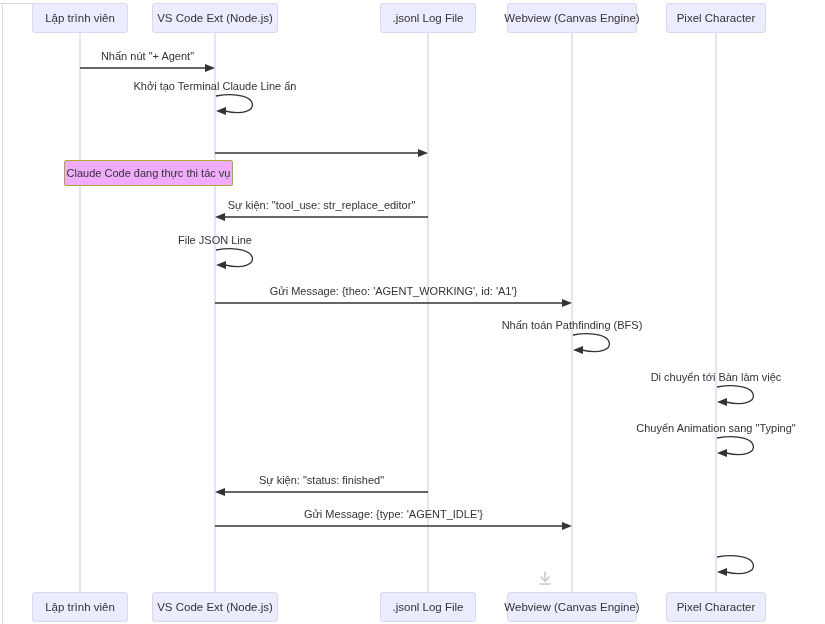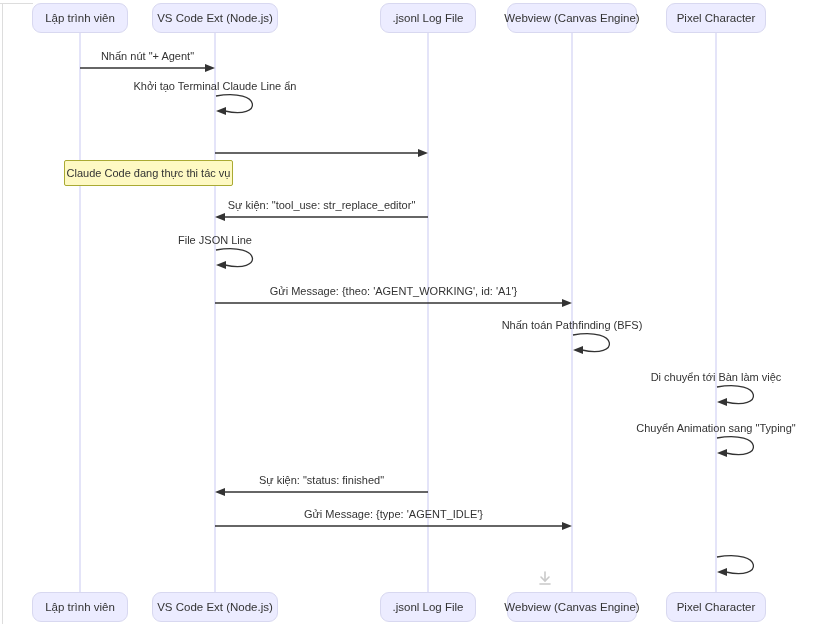--- a/index.html
+++ b/index.html
@@ -8,21 +8,21 @@
     width:825px;height:624px;
     overflow:hidden;
     background:#ffffff;
     font-family:"Liberation Sans", sans-serif;
   }
   #diagram-svg{position:absolute;left:0;top:0;}
   #overlay{position:absolute;left:0;top:0;width:100%;height:100%;pointer-events:none;}
   .actor{
     position:absolute;
     box-sizing:border-box;
-    border-radius:9px;
+    border-radius:3px;
     display:flex;align-items:center;justify-content:center;
     font-size:11.5px;
     text-align:center;
     white-space:nowrap;
   }
   .msg-label{
     position:absolute;
     transform:translateX(-50%);
     white-space:nowrap;
     font-size:11px;
@@ -81,21 +81,21 @@
       <div class="actor" style="left: 152px; top: 3px; width: 126px; height: 30px; background: rgb(236, 236, 255); border: 1px solid rgb(216, 216, 240); color: rgb(51, 51, 51);">VS Code Ext (Node.js)</div>
       <div class="actor" style="left: 152px; top: 592px; width: 126px; height: 30px; background: rgb(236, 236, 255); border: 1px solid rgb(216, 216, 240); color: rgb(51, 51, 51);">VS Code Ext (Node.js)</div>
       <div class="actor" style="left: 380px; top: 3px; width: 96px; height: 30px; background: rgb(236, 236, 255); border: 1px solid rgb(216, 216, 240); color: rgb(51, 51, 51);">.jsonl Log File</div>
       <div class="actor" style="left: 380px; top: 592px; width: 96px; height: 30px; background: rgb(236, 236, 255); border: 1px solid rgb(216, 216, 240); color: rgb(51, 51, 51);">.jsonl Log File</div>
       <div class="actor" style="left: 507px; top: 3px; width: 130px; height: 30px; background: rgb(236, 236, 255); border: 1px solid rgb(216, 216, 240); color: rgb(51, 51, 51);">Webview (Canvas Engine)</div>
       <div class="actor" style="left: 507px; top: 592px; width: 130px; height: 30px; background: rgb(236, 236, 255); border: 1px solid rgb(216, 216, 240); color: rgb(51, 51, 51);">Webview (Canvas Engine)</div>
       <div class="actor" style="left: 666px; top: 3px; width: 100px; height: 30px; background: rgb(236, 236, 255); border: 1px solid rgb(216, 216, 240); color: rgb(51, 51, 51);">Pixel Character</div>
       <div class="actor" style="left: 666px; top: 592px; width: 100px; height: 30px; background: rgb(236, 236, 255); border: 1px solid rgb(216, 216, 240); color: rgb(51, 51, 51);">Pixel Character</div>
       <div class="msg-label" style="left: 147.5px; top: 49px; color: rgb(51, 51, 51);">Nhấn nút "+ Agent"</div>
       <div class="msg-label" style="left: 215px; top: 79px; color: rgb(51, 51, 51);">Khởi tạo Terminal Claude Line ẩn</div>
-      <div class="note" style="left: 64px; top: 160px; width: 169px; height: 26px; background: #fef9c3; border: 1px solid rgb(170, 170, 51); color: rgb(51, 51, 51);">Claude Code đang thực thi tác vụ</div>
+      <div class="note" style="left: 64px; top: 160px; width: 169px; height: 26px; background: #f0abfc; border: 1px solid rgb(170, 170, 51); color: rgb(51, 51, 51);">Claude Code đang thực thi tác vụ</div>
       <div class="msg-label" style="left: 321.5px; top: 198px; color: rgb(51, 51, 51);">Sự kiện: "tool_use: str_replace_editor"</div>
       <div class="msg-label" style="left: 215px; top: 233px; color: rgb(51, 51, 51);">File JSON Line</div>
       <div class="msg-label" style="left: 393.5px; top: 284px; color: rgb(51, 51, 51);">Gửi Message: {theo: 'AGENT_WORKING', id: 'A1'}</div>
       <div class="msg-label" style="left: 572px; top: 318px; color: rgb(51, 51, 51);">Nhấn toán Pathfinding (BFS)</div>
       <div class="msg-label" style="left: 716px; top: 370px; color: rgb(51, 51, 51);">Di chuyển tới Bàn làm việc</div>
       <div class="msg-label" style="left: 716px; top: 421px; color: rgb(51, 51, 51);">Chuyển Animation sang "Typing"</div>
       <div class="msg-label" style="left: 321.5px; top: 473px; color: rgb(51, 51, 51);">Sự kiện: "status: finished"</div>
       <div class="msg-label" style="left: 393.5px; top: 507px; color: rgb(51, 51, 51);">Gửi Message: {type: 'AGENT_IDLE'}</div>
     </div>
   <svg class="dl-icon" viewBox="0 0 18 18">

